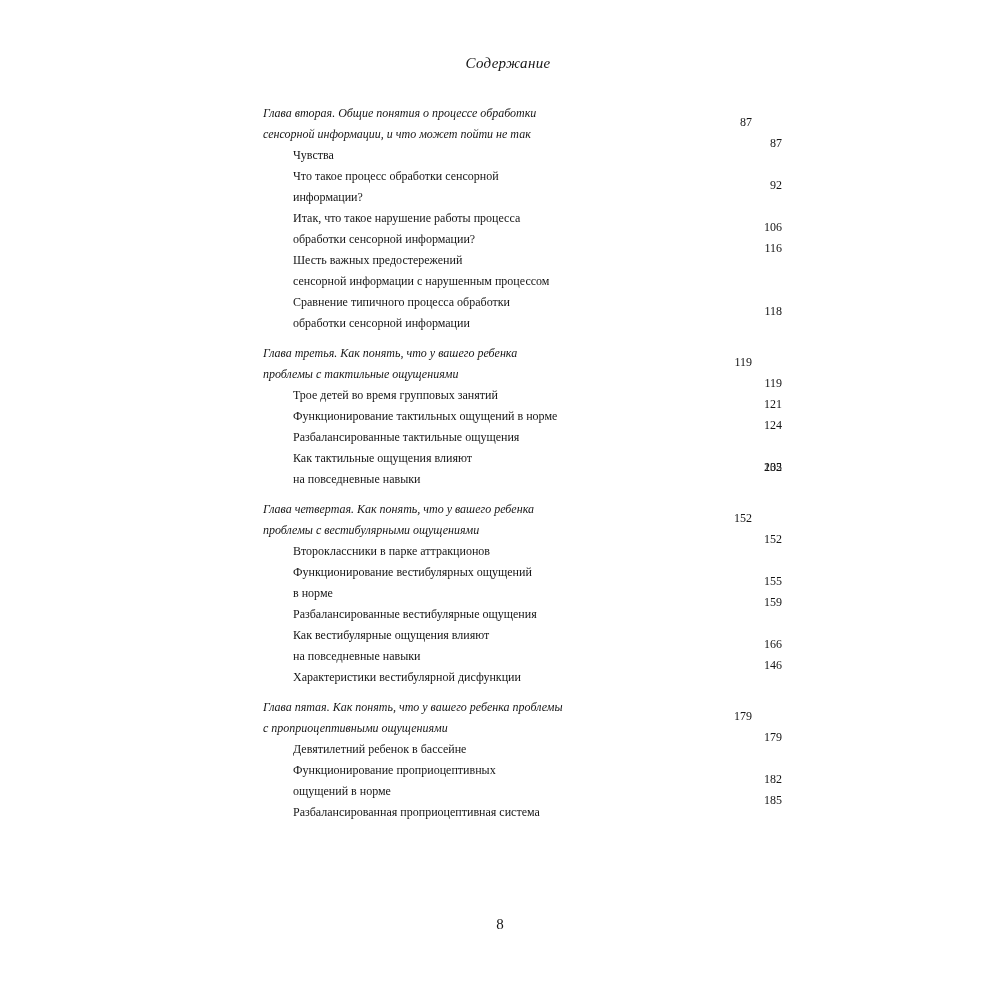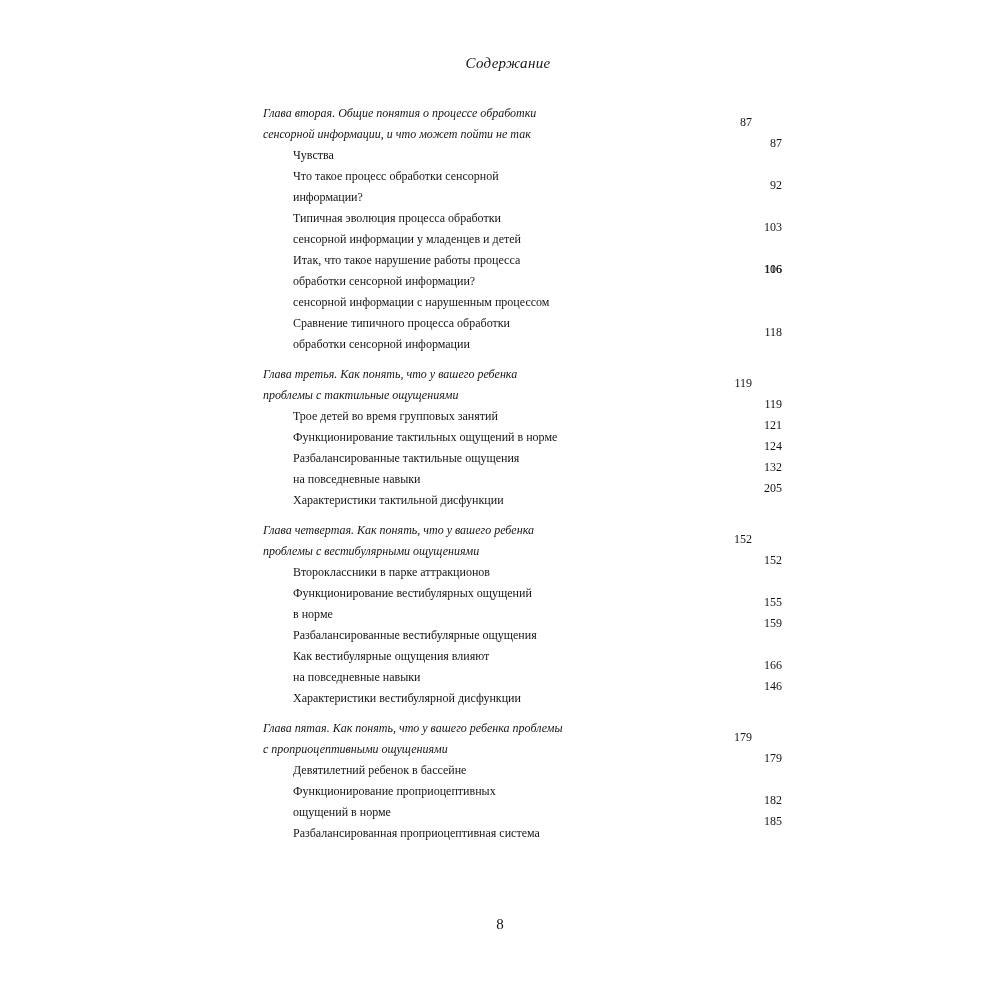--- a/index.html
+++ b/index.html
@@ -82,29 +82,25 @@
           <div class="line"><span>сенсорной информации, и что может пойти не так</span><span class="page-num">87</span></div>
         </div>
         <div class="entry">
           <div class="line"><span>Чувства</span><span class="page-num">87</span></div>
         </div>
         <div class="entry">
           <div class="line"><span>Что такое процесс обработки сенсорной</span></div>
           <div class="line"><span>информации?</span><span class="page-num">92</span></div>
         </div>
         <div class="entry">
-          <div class="line"><span>Типичная эволюция процесса обработки</span></div>
-          <div class="line"><span>сенсорной информации у младенцев и детей</span><span class="page-num">103</span></div>
-        </div>
-        <div class="entry">
           <div class="line"><span>Итак, что такое нарушение работы процесса</span></div>
           <div class="line"><span>обработки сенсорной информации?</span><span class="page-num">106</span></div>
         </div>
         <div class="entry">
-          <div class="line"><span class="page-num">116</span></div>
+          <div class="line"><span>Шесть важных предостережений</span><span class="page-num">116</span></div>
         </div>
         <div class="entry">
           <div class="line"><span>сенсорной информации с нарушенным процессом</span></div>
           <div class="line"><span>Сравнение типичного процесса обработки</span></div>
           <div class="line"><span>обработки сенсорной информации</span><span class="page-num">118</span></div>
         </div>
       </div>
       <div class="section">
         <div class="sec-title">
           <div class="line"><span>Глава третья. Как понять, что у вашего ребенка</span></div>
@@ -113,24 +109,25 @@
         <div class="entry">
           <div class="line"><span>Трое детей во время групповых занятий</span><span class="page-num">119</span></div>
         </div>
         <div class="entry">
           <div class="line"><span>Функционирование тактильных ощущений в норме</span><span class="page-num">121</span></div>
         </div>
         <div class="entry">
           <div class="line"><span>Разбалансированные тактильные ощущения</span><span class="page-num">124</span></div>
         </div>
         <div class="entry">
+          <div class="line"><span>Как тактильные ощущения влияют</span></div>
           <div class="line"><span>на повседневные навыки</span><span class="page-num">132</span></div>
         </div>
         <div class="entry">
-          <div class="line"><span>Характеристики тактильной дисфункции</span><span class="page-num">205</span></div>
+          <div class="line"><span class="page-num">205</span></div>
         </div>
       </div>
       <div class="section">
         <div class="sec-title">
           <div class="line"><span>Глава четвертая. Как понять, что у вашего ребенка</span></div>
           <div class="line"><span>проблемы с вестибулярными ощущениями</span><span class="page-num">152</span></div>
         </div>
         <div class="entry">
           <div class="line"><span>Второклассники в парке аттракционов</span><span class="page-num">152</span></div>
         </div>

